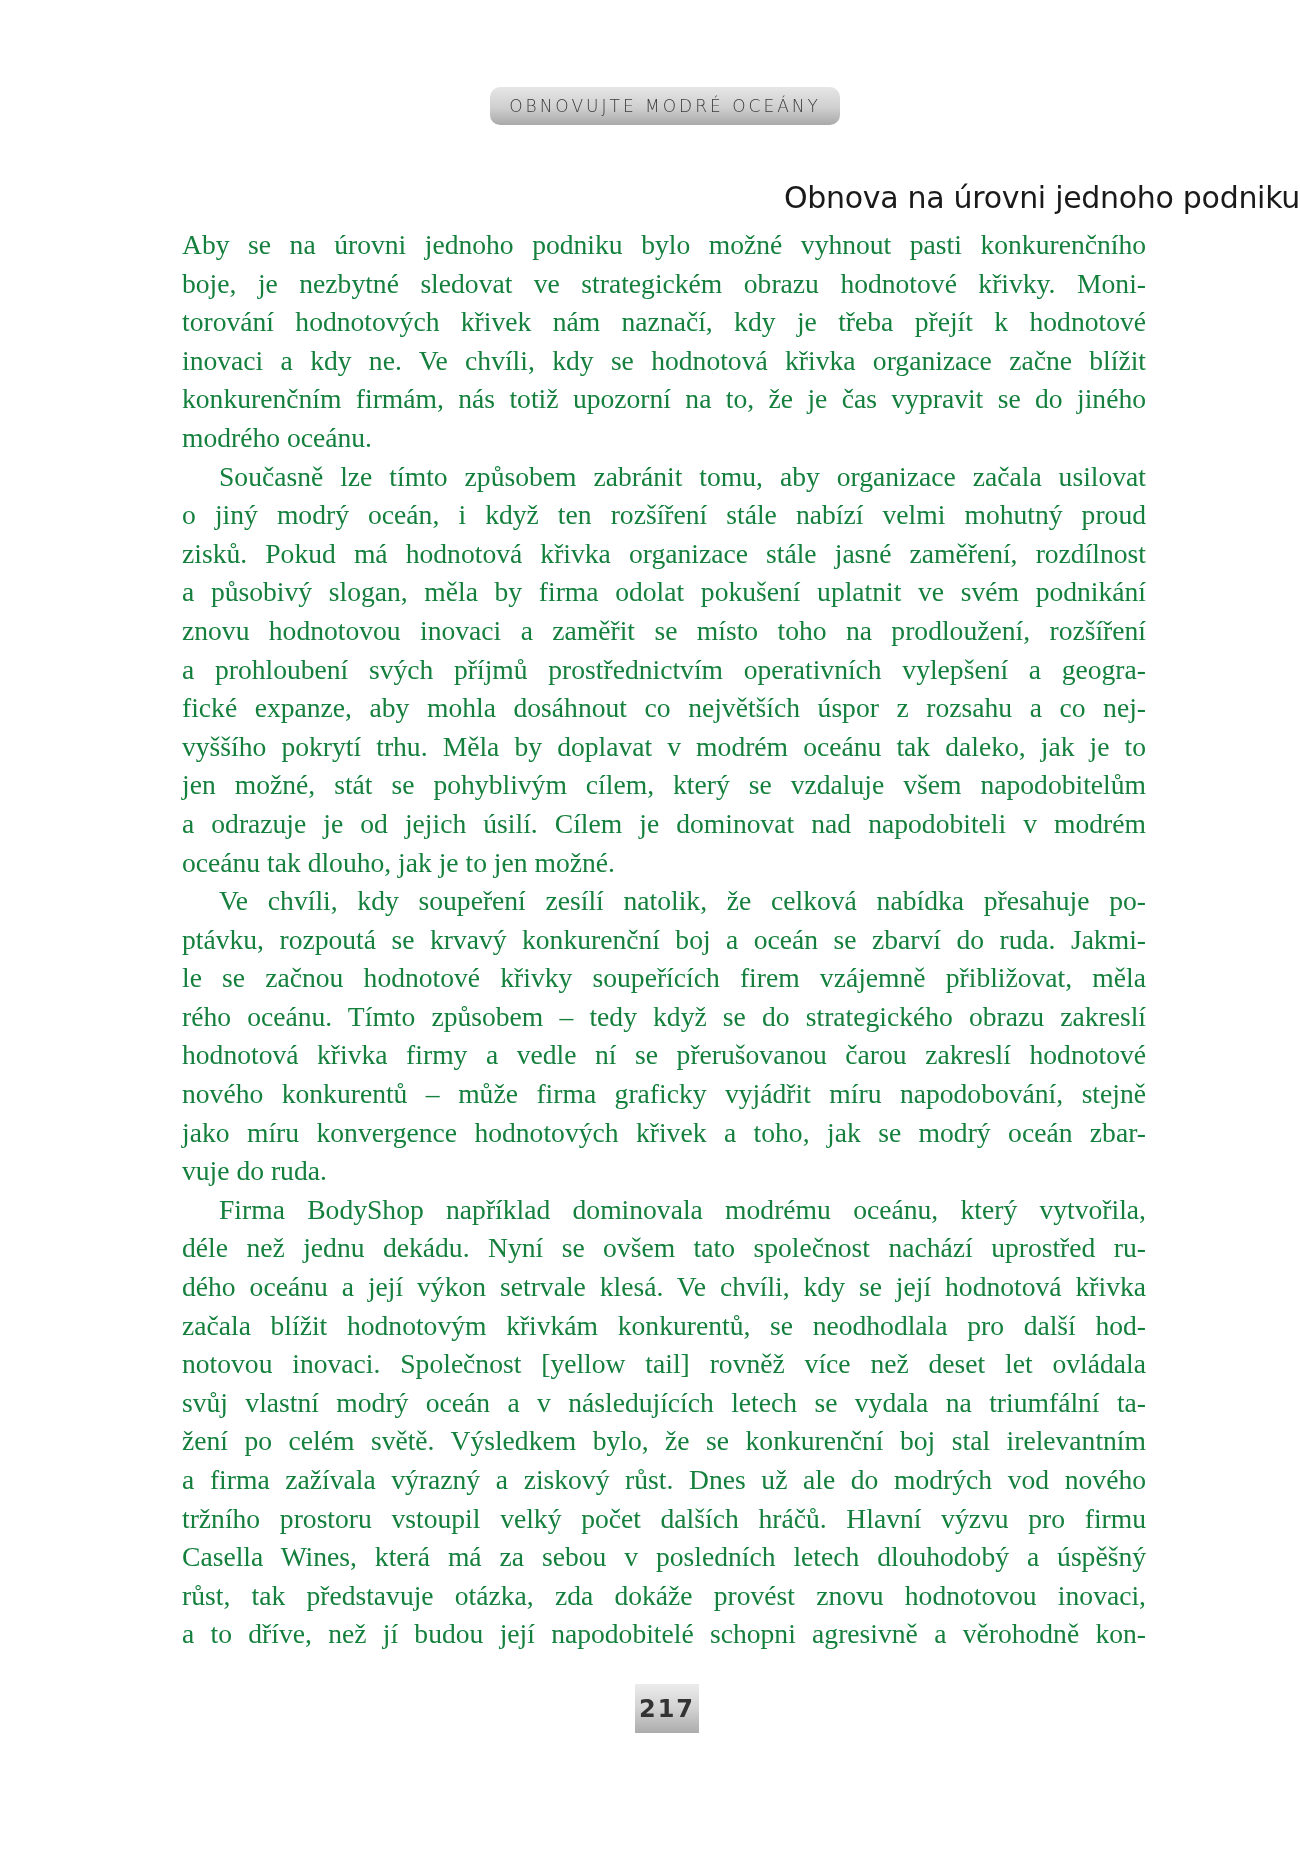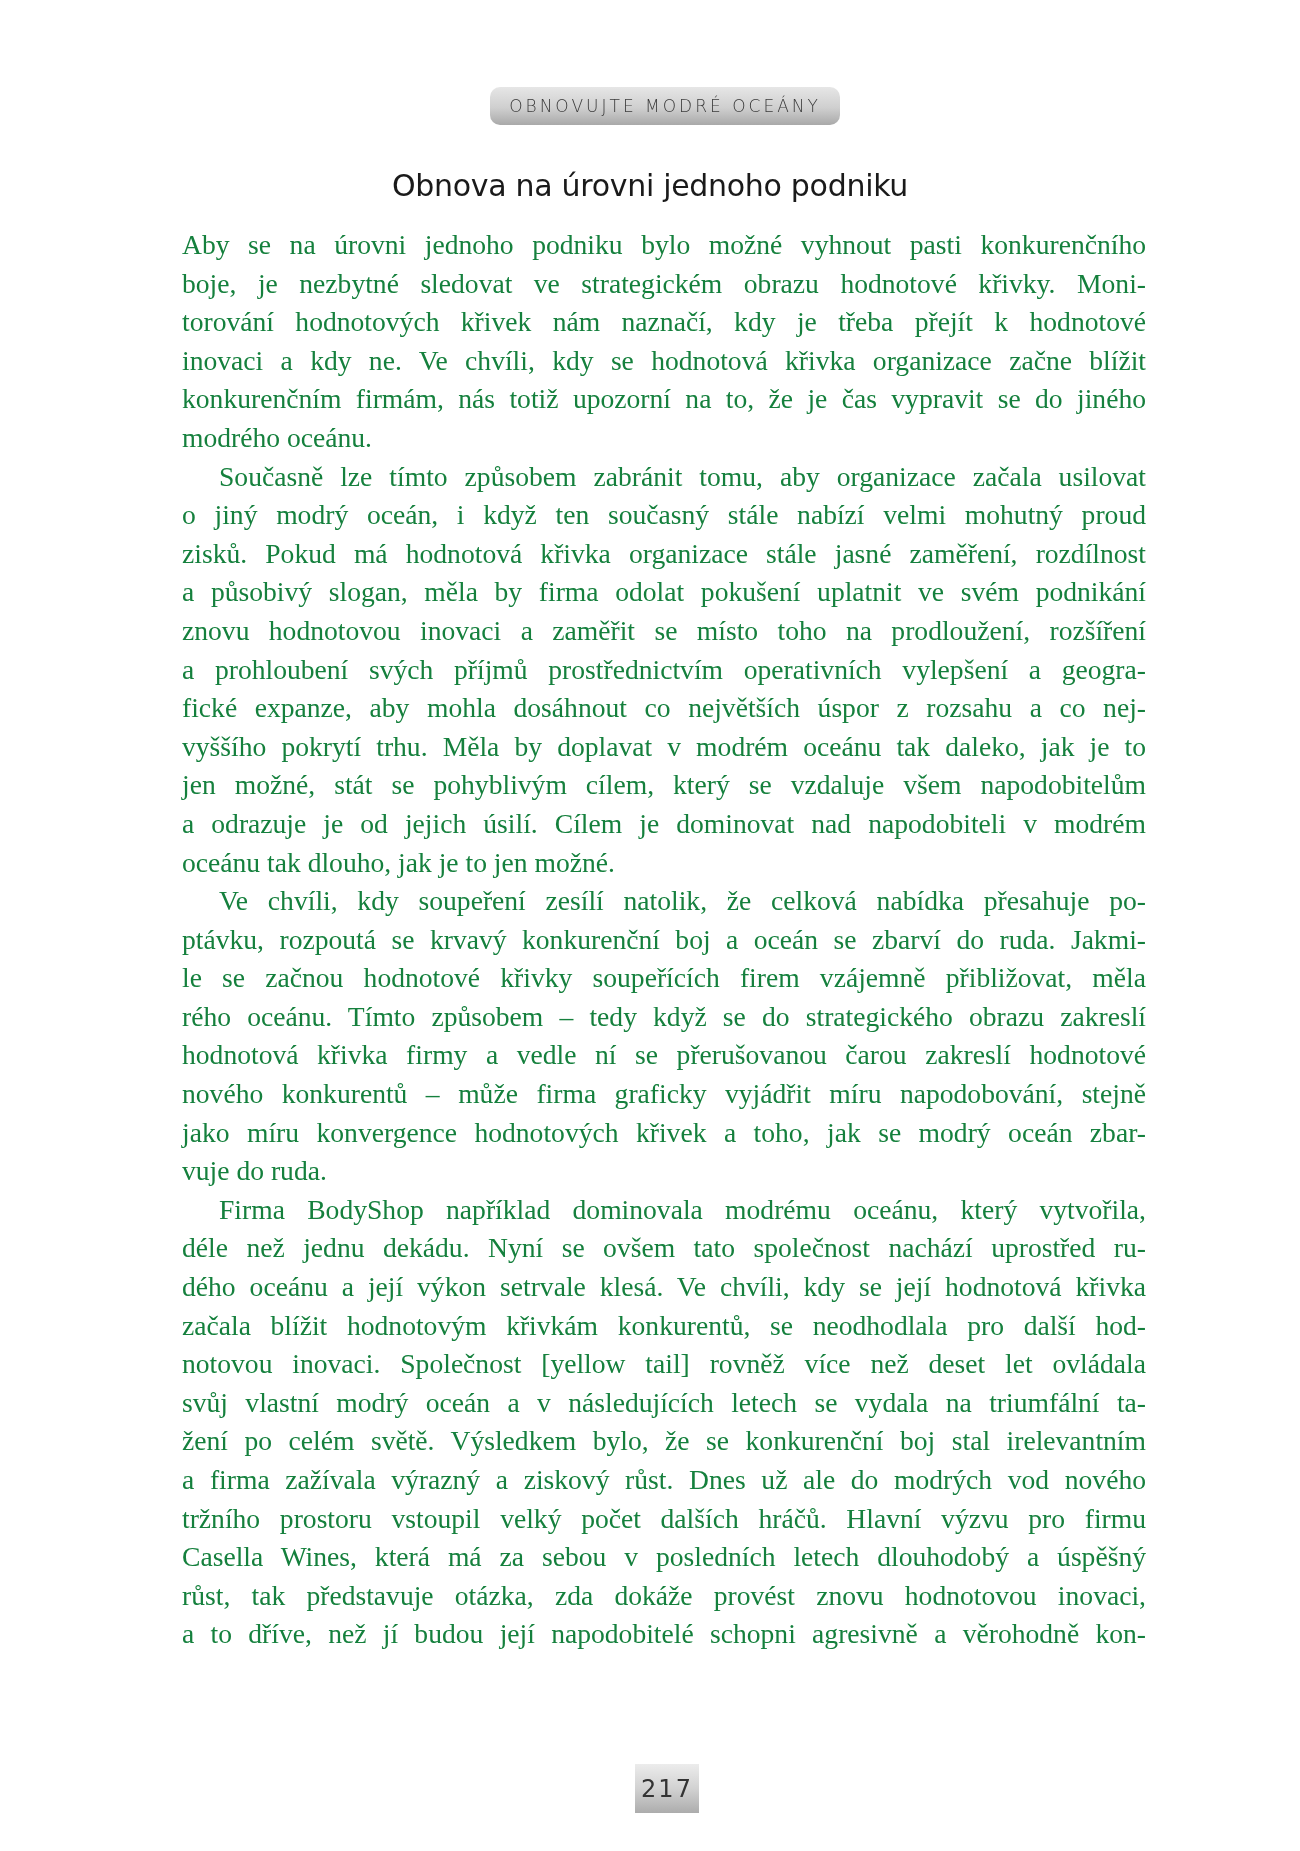--- a/index.html
+++ b/index.html
@@ -5,42 +5,42 @@
     html, body { margin: 0; padding: 0; background: #ffffff; }
     body { width: 1300px; height: 1851px; position: relative; overflow: hidden; }
     .running-head {
       position: absolute; left: 490px; top: 87px; width: 350px; height: 38px;
       background: linear-gradient(to bottom, #e6e6e6 0%, #cfcfcf 55%, #a9a9a9 100%);
       display: flex; align-items: center; justify-content: center;
       font-family: "DejaVu Sans", sans-serif; font-weight: 300;
       font-size: 17px; letter-spacing: 3px; color: #3a3a3a; border-radius: 10px;
     }
     .section-title {
-      position: absolute; left: 0; width: 1300px; top: 168px;
-      text-align: center;
+      position: absolute; left: 0; width: 1300px; top: 180px;
+      text-align: right;
       font-family: "DejaVu Sans", sans-serif;
       font-size: 30px; color: #1a1a1a; letter-spacing: -0.3px;
     }
     .body-text {
       position: absolute; left: 182px; top: 226px; width: 964px;
       font-family: "Liberation Serif", serif;
       font-size: 27.6px; line-height: 38.6px; color: #15803d;
     }
     .line {
       display: block; white-space: nowrap;
       text-align: justify; text-align-last: justify;
       height: 38.6px;
     }
     .line.last { text-align-last: left; }
     .line.indent { text-indent: 37px; }
     .folio {
-      position: absolute; left: 635px; top: 1764px; width: 64px; height: 49px;
+      position: absolute; left: 635px; top: 1684px; width: 64px; height: 49px;
       background: linear-gradient(to bottom, #ececec 0%, #d2d2d2 50%, #acacac 100%);
       display: flex; align-items: center; justify-content: center;
-      font-family: "DejaVu Sans", sans-serif; font-weight: 400;
+      font-family: "DejaVu Sans", sans-serif; font-weight: 700;
       font-size: 24px; letter-spacing: 2px; color: #333;
     }
   </style>
 </head>
 <body>
 
 <div class="running-head">OBNOVUJTE MODRÉ OCEÁNY</div>
 
 <h2 class="section-title" style="margin:0;font-weight:normal;">Obnova na úrovni jednoho podniku</h2>
 
@@ -50,21 +50,21 @@
     <span class="line">Aby se na úrovni jednoho podniku bylo možné vyhnout pasti konkurenčního</span>
     <span class="line">boje, je nezbytné sledovat ve strategickém obrazu hodnotové křivky. Moni-</span>
     <span class="line">torování hodnotových křivek nám naznačí, kdy je třeba přejít k hodnotové</span>
     <span class="line">inovaci a kdy ne. Ve chvíli, kdy se hodnotová křivka organizace začne blížit</span>
     <span class="line">konkurenčním firmám, nás totiž upozorní na to, že je čas vypravit se do jiného</span>
     <span class="line last">modrého oceánu.</span>
   </div>
 
   <div>
     <span class="line indent">Současně lze tímto způsobem zabránit tomu, aby organizace začala usilovat</span>
-    <span class="line">o jiný modrý oceán, i když ten současný stále nabízí velmi mohutný proud</span>
+    <span class="line">o jiný modrý oceán, i když ten rozšíření stále nabízí velmi mohutný proud</span>
     <span class="line">zisků. Pokud má hodnotová křivka organizace stále jasné zaměření, rozdílnost</span>
     <span class="line">a působivý slogan, měla by firma odolat pokušení uplatnit ve svém podnikání</span>
     <span class="line">znovu hodnotovou inovaci a zaměřit se místo toho na prodloužení, rozšíření</span>
     <span class="line">a prohloubení svých příjmů prostřednictvím operativních vylepšení a geogra-</span>
     <span class="line">fické expanze, aby mohla dosáhnout co největších úspor z rozsahu a co nej-</span>
     <span class="line">vyššího pokrytí trhu. Měla by doplavat v modrém oceánu tak daleko, jak je to</span>
     <span class="line">jen možné, stát se pohyblivým cílem, který se vzdaluje všem napodobitelům</span>
     <span class="line">a odrazuje je od jejich úsilí. Cílem je dominovat nad napodobiteli v modrém</span>
     <span class="line last">oceánu tak dlouho, jak je to jen možné.</span>
   </div>

